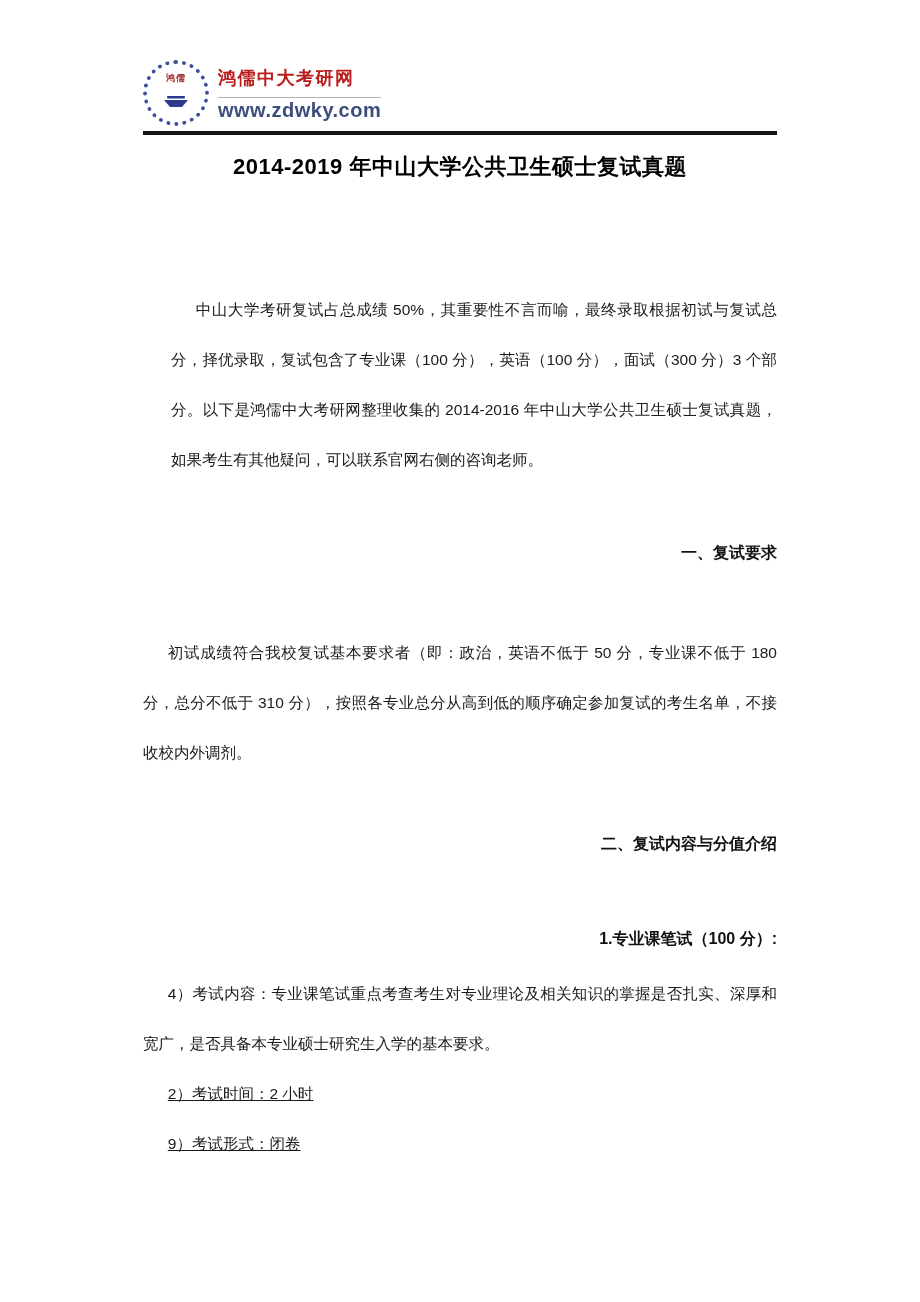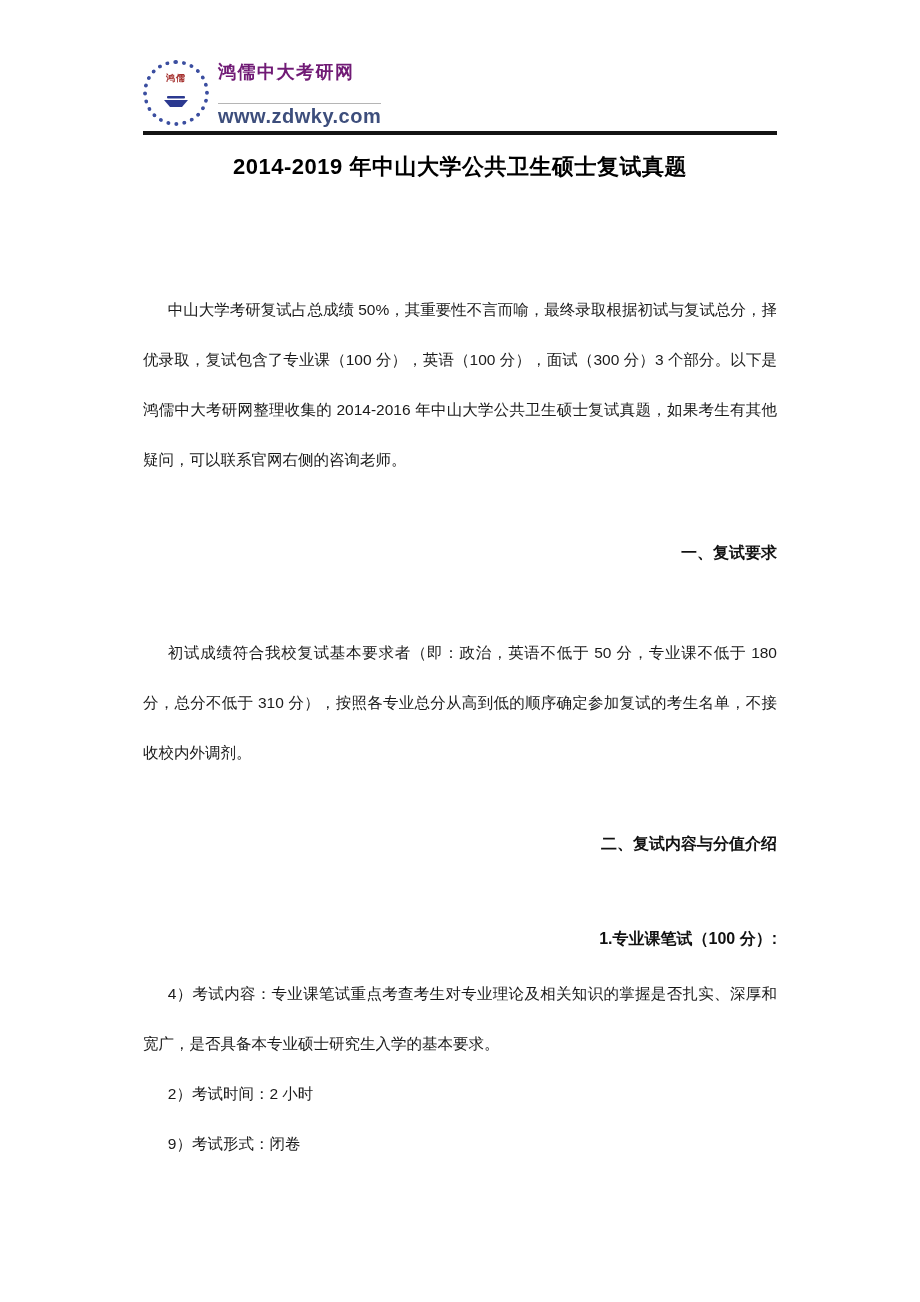--- a/index.html
+++ b/index.html
@@ -42,23 +42,23 @@
     font-size: 9px;
     font-weight: bold;
     color: #a5302e;
     line-height: 1.1;
     letter-spacing: 1px;
   }
   .brand { display: flex; flex-direction: column; }
   .brand-name {
     font-size: 18px;
     font-weight: bold;
-    color: #701a75;
+    color: #b91c1c;
     letter-spacing: 1.5px;
-    padding-bottom: 20px;
+    padding-bottom: 8px;
     border-bottom: 1px solid #b5b5b5;
     line-height: 22px;
   }
   .brand-url {
     font-size: 20px;
     font-weight: bold;
     color: #3d4e7c;
     letter-spacing: 0.5px;
     padding-top: 3px;
     line-height: 18px;
@@ -77,27 +77,27 @@
     font-size: 22px;
     font-weight: bold;
     color: #000000;
     text-align: center;
     line-height: 36px;
     letter-spacing: 0.5px;
   }
   .doc-body { font-size: 15.5px; line-height: 50px; }
   .para { text-align: justify; text-indent: 1.6em; }
   .heading { font-weight: bold; font-size: 16px; line-height: 50px; color: #111111; text-align: right; }
-  .p-intro  { margin-top: 100px; }
+  .p-intro  { margin-top: 100px; margin-left: 28px; }
   .h-sec1   { margin-top: 43px; }
   .p-sec1   { margin-top: 50px; }
   .h-sec2   { margin-top: 41px; }
   .h-sub1   { margin-top: 45px; text-indent: 1.6em; }
   .p-item1  { margin-top: 5px; }
-  .p-item2, .p-item3 { margin-top: 0; }
+  .p-item2, .p-item3 { margin-top: 0; text-decoration: underline; }
 </style>
 </head>
 <body>
 
 <div class="page">
   <div class="content">
 
     <div class="header">
       <div class="logo-ring">
         <div class="logo-inner">

